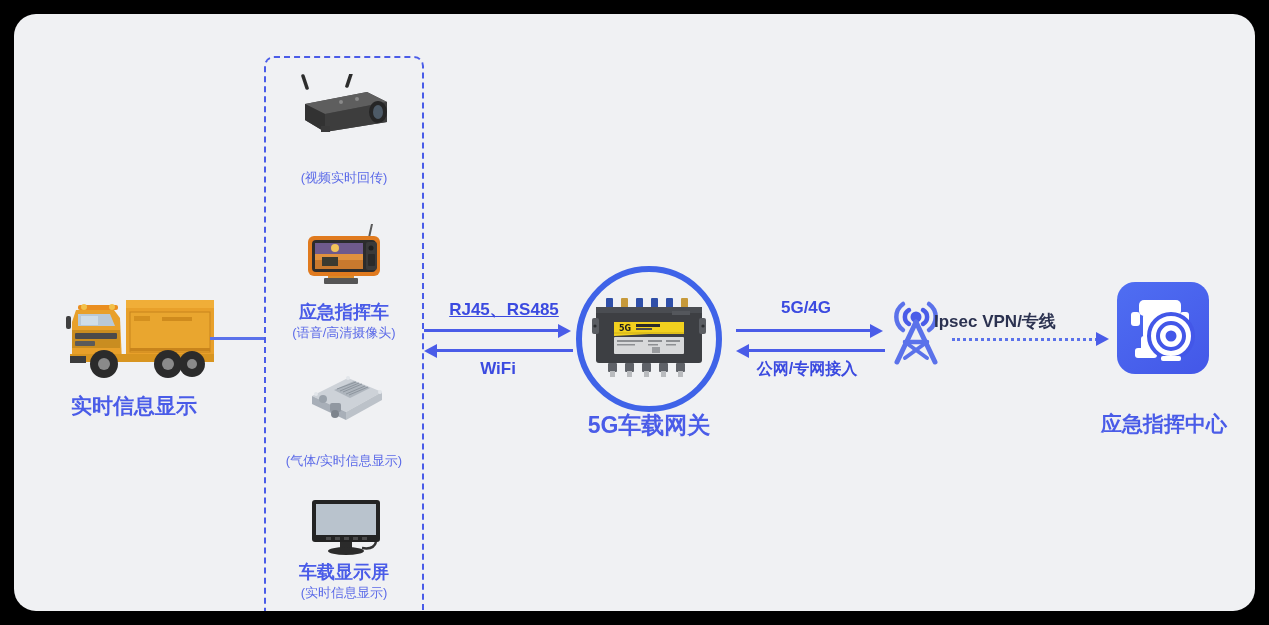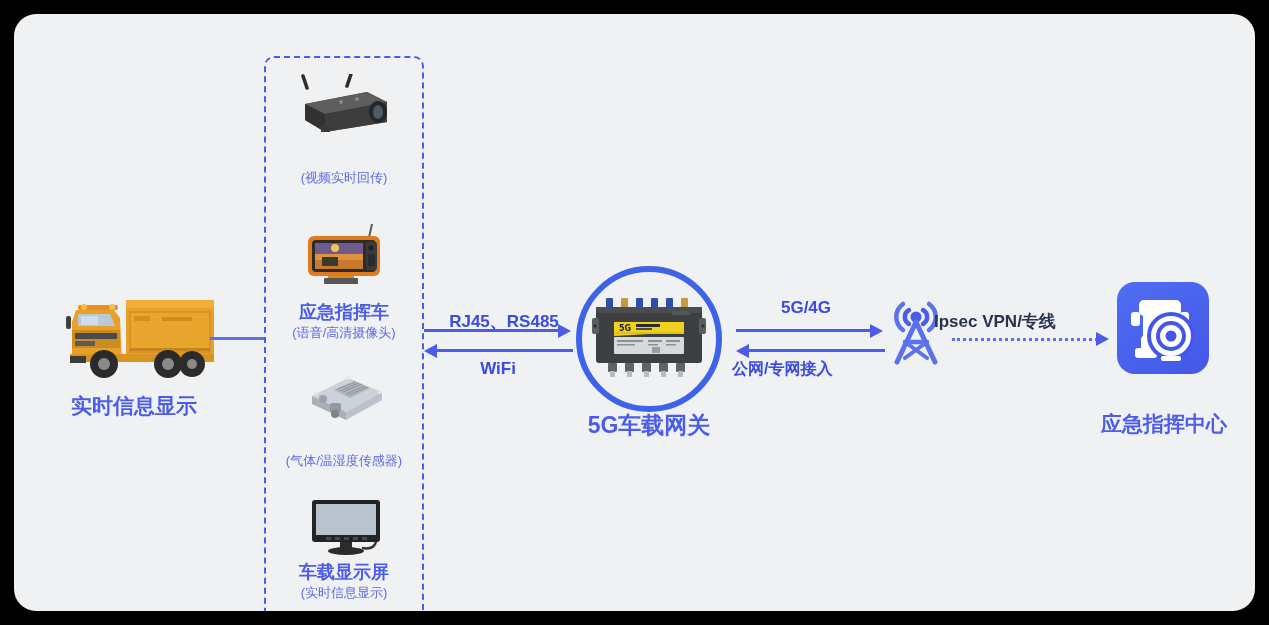--- a/index.html
+++ b/index.html
@@ -9,21 +9,21 @@
         background:#f0f1f3;border-radius:22px;overflow:hidden;}
   .abs{position:absolute;}
 
   
   .title{color:#4a5ce8;font-weight:bold;text-align:center;white-space:nowrap;}
   .sub{color:#5b6ae8;text-align:center;white-space:nowrap;}
   .t18{font-size:18px;}
   .t13{font-size:13px;}
   .t21{font-size:21px;}
   .lbl-en{font-size:17px;font-weight:bold;color:#3b4ae0;white-space:nowrap;text-align:center;}
-  .lbl-cn{font-size:16px;font-weight:bold;color:#3b4ae0;white-space:nowrap;text-align:left;}
+  .lbl-cn{font-size:16px;font-weight:bold;color:#3b4ae0;white-space:nowrap;text-align:center;}
   .vpn{font-size:17px;font-weight:bold;color:#2b3250;white-space:nowrap;}
 
   
   .dashbox{left:250px;top:42px;width:160px;height:564px;
            border:2px dashed #4a5ce8;border-radius:10px;box-sizing:border-box;}
 
   
   .solidline{background:#5b72ea;}
   .arrowline{height:3px;background:#4a5ce8;}
   .arrowhead{width:0;height:0;border-top:7px solid transparent;
@@ -138,21 +138,21 @@
         <path d="M45 23 L64 15"></path>
       </g>
       <circle cx="19" cy="27" r="4" fill="#9aa2ab"></circle>
       <rect x="26" y="31" width="11" height="9" rx="2" fill="#9198a1"></rect>
       <circle cx="31" cy="42" r="4" fill="#7d848c"></circle>
       <circle cx="12" cy="22" r="2" fill="#e2e6ea"></circle>
       <circle cx="44" cy="6" r="2" fill="#e2e6ea"></circle>
       <circle cx="76" cy="20" r="2" fill="#e2e6ea"></circle>
     </svg>
   </div>
-  <div class="abs sub t13" style="left:250px;top:438px;width:160px;">(气体/温湿度传感器)</div>
+  <div class="abs sub t13" style="left:250px;top:438px;width:160px;">(气体/实时信息显示)</div>
 
   <div class="abs" style="left:290px;top:484px;width:84px;height:58px;">
     <svg width="84" height="58" viewBox="0 0 84 58">
       <rect x="8" y="2" width="68" height="42" rx="3" fill="#232323"></rect>
       <rect x="12" y="6" width="60" height="31" fill="#cfd6de"></rect>
       <rect x="12" y="6" width="60" height="31" fill="#b9c3cd"></rect>
       <g fill="#4a4a4a">
         <rect x="22" y="39" width="5" height="3"></rect>
         <rect x="31" y="39" width="5" height="3"></rect>
         <rect x="40" y="39" width="5" height="3"></rect>
@@ -160,21 +160,21 @@
         <rect x="58" y="39" width="5" height="3"></rect>
       </g>
       <rect x="36" y="44" width="12" height="7" fill="#2b2b2b"></rect>
       <ellipse cx="42" cy="53" rx="18" ry="4" fill="#2b2b2b"></ellipse>
       <path d="M58 50 Q70 52 72 44" stroke="#333" stroke-width="2.5" fill="none"></path>
     </svg>
   </div>
   <div class="abs title t18" style="left:255px;top:546px;width:150px;">车载显示屏</div>
   <div class="abs sub t13" style="left:255px;top:570px;width:150px;">(实时信息显示)</div>
 
-  <div class="abs lbl-en" style="left:410px;top:296px;width:160px;">RJ45、RS485</div>
+  <div class="abs lbl-en" style="left:410px;top:284px;width:160px;text-decoration:underline;">RJ45、RS485</div>
   <div class="abs" style="left:410px;top:310px;width:148px;height:14px;">
     <div class="abs arrowline" style="left:0;top:5px;width:136px;"></div>
     <div class="abs arrowhead ah-right" style="left:134px;top:0;"></div>
   </div>
   <div class="abs" style="left:410px;top:330px;width:148px;height:14px;">
     <div class="abs arrowline" style="left:13px;top:5px;width:136px;"></div>
     <div class="abs arrowhead ah-left" style="left:0;top:0;"></div>
   </div>
   <div class="abs lbl-en" style="left:410px;top:345px;width:148px;">WiFi</div>
 

